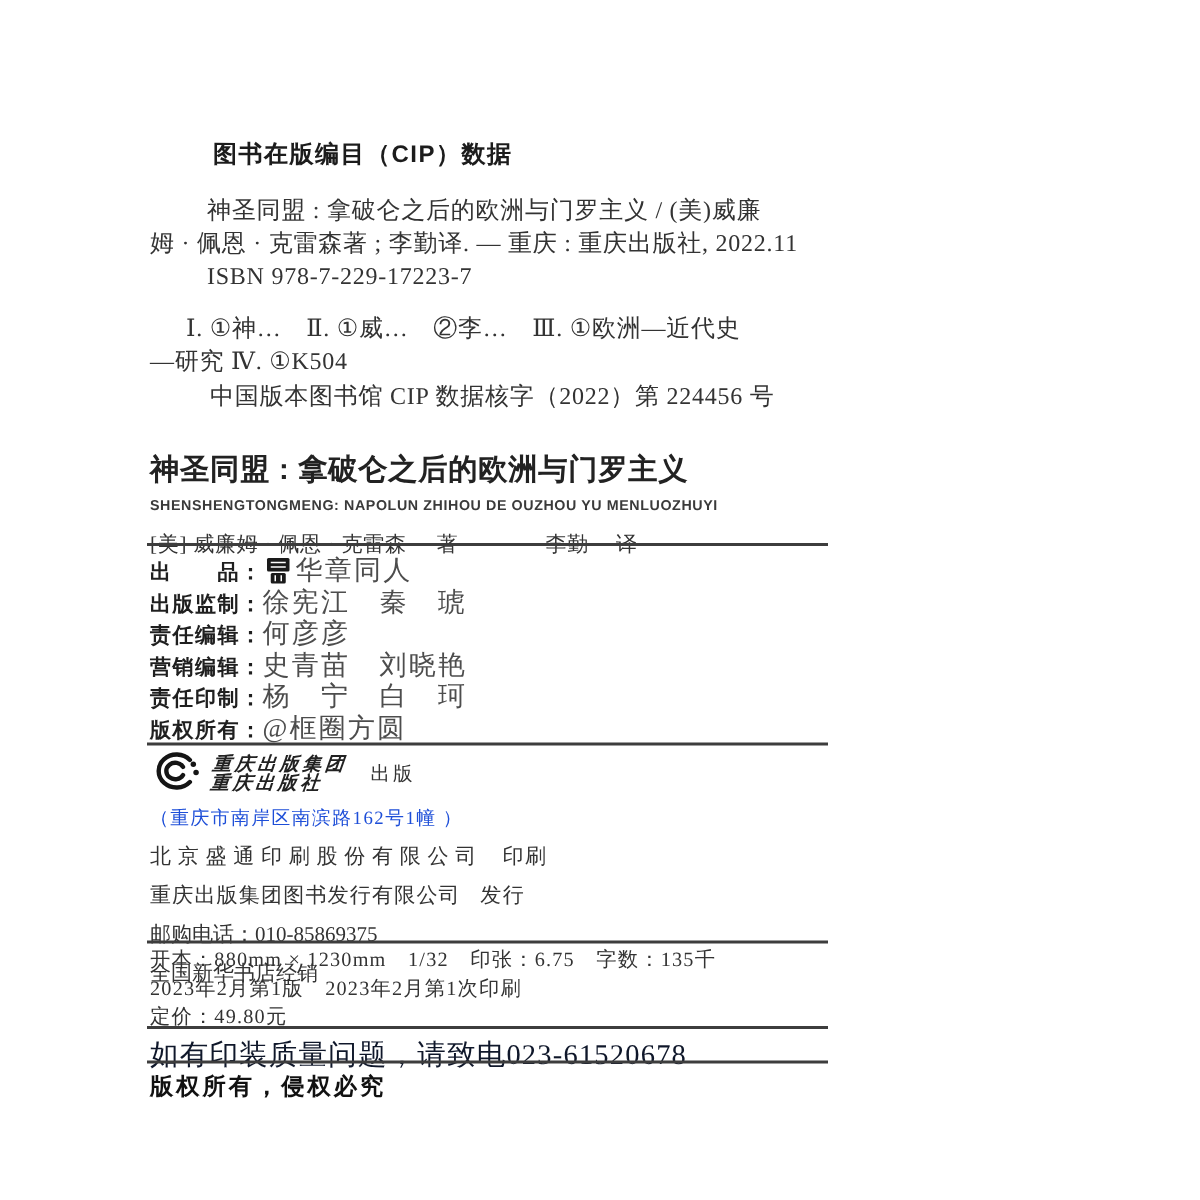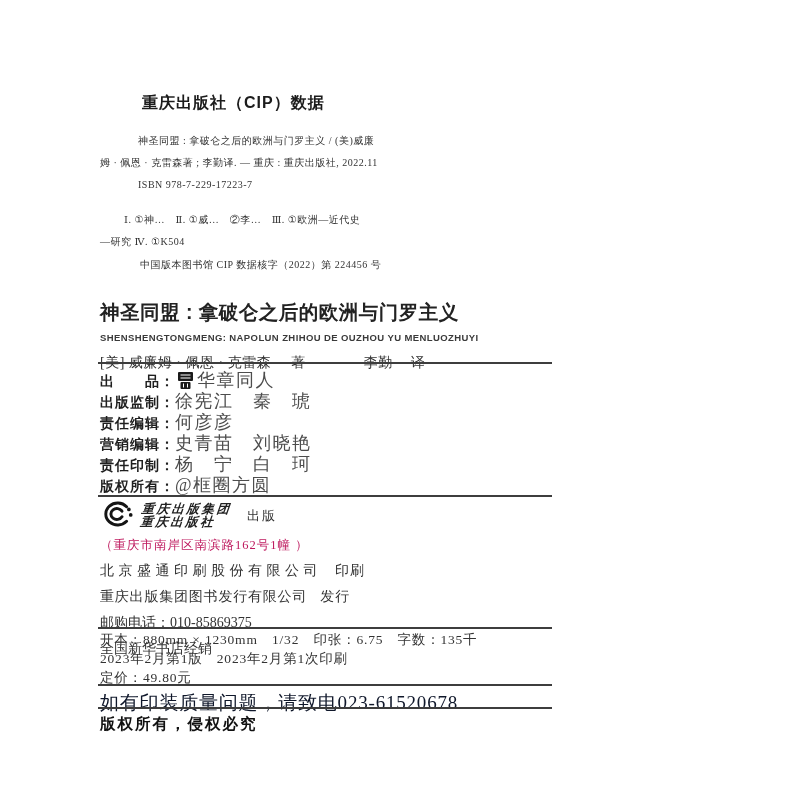--- a/index.html
+++ b/index.html
@@ -17,21 +17,21 @@
 
   
   .cip-header {
     left: 142px;
     font-family: "Liberation Sans", "DejaVu Sans", sans-serif;
     font-weight: bold;
     font-size: 16px;
     letter-spacing: 1px;
     color: #1c1c1c;
   }
-  .cip-text { font-size: 10px; line-height: 22px; letter-spacing: 0.5px; color: #333; }
+  .cip-text { font-size: 16px; line-height: 22px; letter-spacing: 0.5px; color: #333; }
   .indent-38 { padding-left: 38px; }
   .indent-24 { padding-left: 24px; }
   .indent-40 { padding-left: 40px; }
 
   
   .book-title {
     font-family: "Liberation Sans", "DejaVu Sans", sans-serif;
     font-weight: 600;
     font-size: 19.5px;
     letter-spacing: 0.5px;
@@ -71,21 +71,21 @@
     margin-left: 8px;
     font-style: italic;
     font-weight: bold;
     font-size: 12.5px;
     line-height: 13px;
     letter-spacing: 2.5px;
     color: #222;
     transform: skewX(-6deg);
   }
   .publish-label { margin-left: 16px; font-size: 13px; color: #333; letter-spacing: 2px; }
-  .pub-address { margin-top: 6px; font-size: 12.5px; letter-spacing: 1px; color: #be185d; }
+  .pub-address { margin-top: 6px; font-size: 12.5px; letter-spacing: 1px; color: #1d4ed8; }
   .pub-line { margin-top: 8px; font-size: 14px; color: #333; }
   .company-spaced { letter-spacing: 4.5px; text-align: center; }
   .company-normal { letter-spacing: 0.8px; }
   .pub-role { margin-left: 13px; letter-spacing: 1px; }
 
   
   .spec-line { font-size: 13.5px; line-height: 14px; letter-spacing: 0.8px; color: #333; }
   .spec-line + .spec-line { margin-top: 5px; }
 
   .service-line { font-size: 19px; letter-spacing: 0.8px; color: #0f172a; }
@@ -96,21 +96,21 @@
     font-size: 15.5px;
     letter-spacing: 2px;
     color: #111;
   }
 </style>
 </head>
 <body>
 
 <div class="page">
 
-  <div class="abs cip-header" style="top:93px;">重庆出版社（CIP）数据</div>
+  <div class="abs cip-header" style="top:93px;">图书在版编目（CIP）数据</div>
 
   <div class="abs cip-text" style="top:130px;">
     <div class="indent-38">神圣同盟 : 拿破仑之后的欧洲与门罗主义 / (美)威廉</div>
     <div>姆 · 佩恩 · 克雷森著 ; 李勤译. — 重庆 : 重庆出版社, 2022.11</div>
     <div class="indent-38">ISBN 978-7-229-17223-7</div>
   </div>
 
   <div class="abs cip-text" style="top:209px;">
     <div class="indent-24">Ⅰ. ①神…　Ⅱ. ①威…　②李…　Ⅲ. ①欧洲—近代史</div>
     <div>—研究 Ⅳ. ①K504</div>

